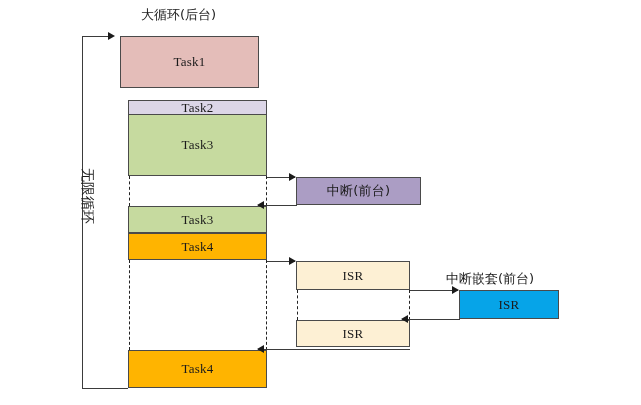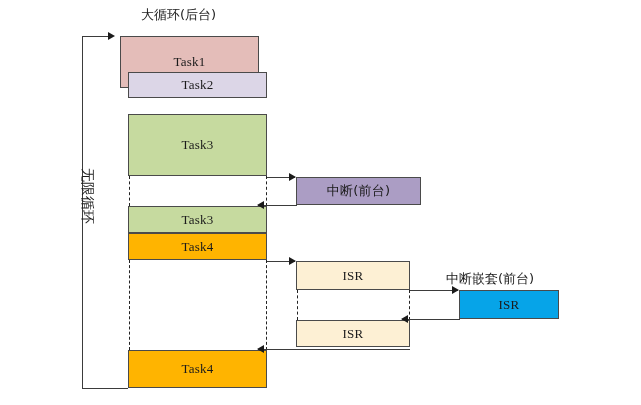--- a/index.html
+++ b/index.html
@@ -77,21 +77,21 @@
   <div class="vline" style="left:82px;top:36px;height:352px;"></div>
 
   <div class="hline" style="left:82px;top:388px;width:46px;"></div>
 
   <div class="vtext" style="left:96px;top:168px;">无限循环</div>
 
   <div class="box" style="left:120px;top:36px;width:139px;height:52px;background:#e4bdb9;">
     <span>Task1</span>
   </div>
 
-  <div class="box" style="left:128px;top:72px;width:139px;height:26px;background:#dcd6e7;">
+  <div class="box" style="left:128px;top:100px;width:139px;height:16px;background:#dcd6e7;">
     <span>Task2</span>
   </div>
 
   <div class="box" style="left:128px;top:114px;width:139px;height:62px;background:#c6da9f;">
     <span>Task3</span>
   </div>
 
   <div class="dash-v" style="left:129px;top:176px;height:30px;"></div>
   <div class="dash-v" style="left:266px;top:176px;height:30px;"></div>
 

